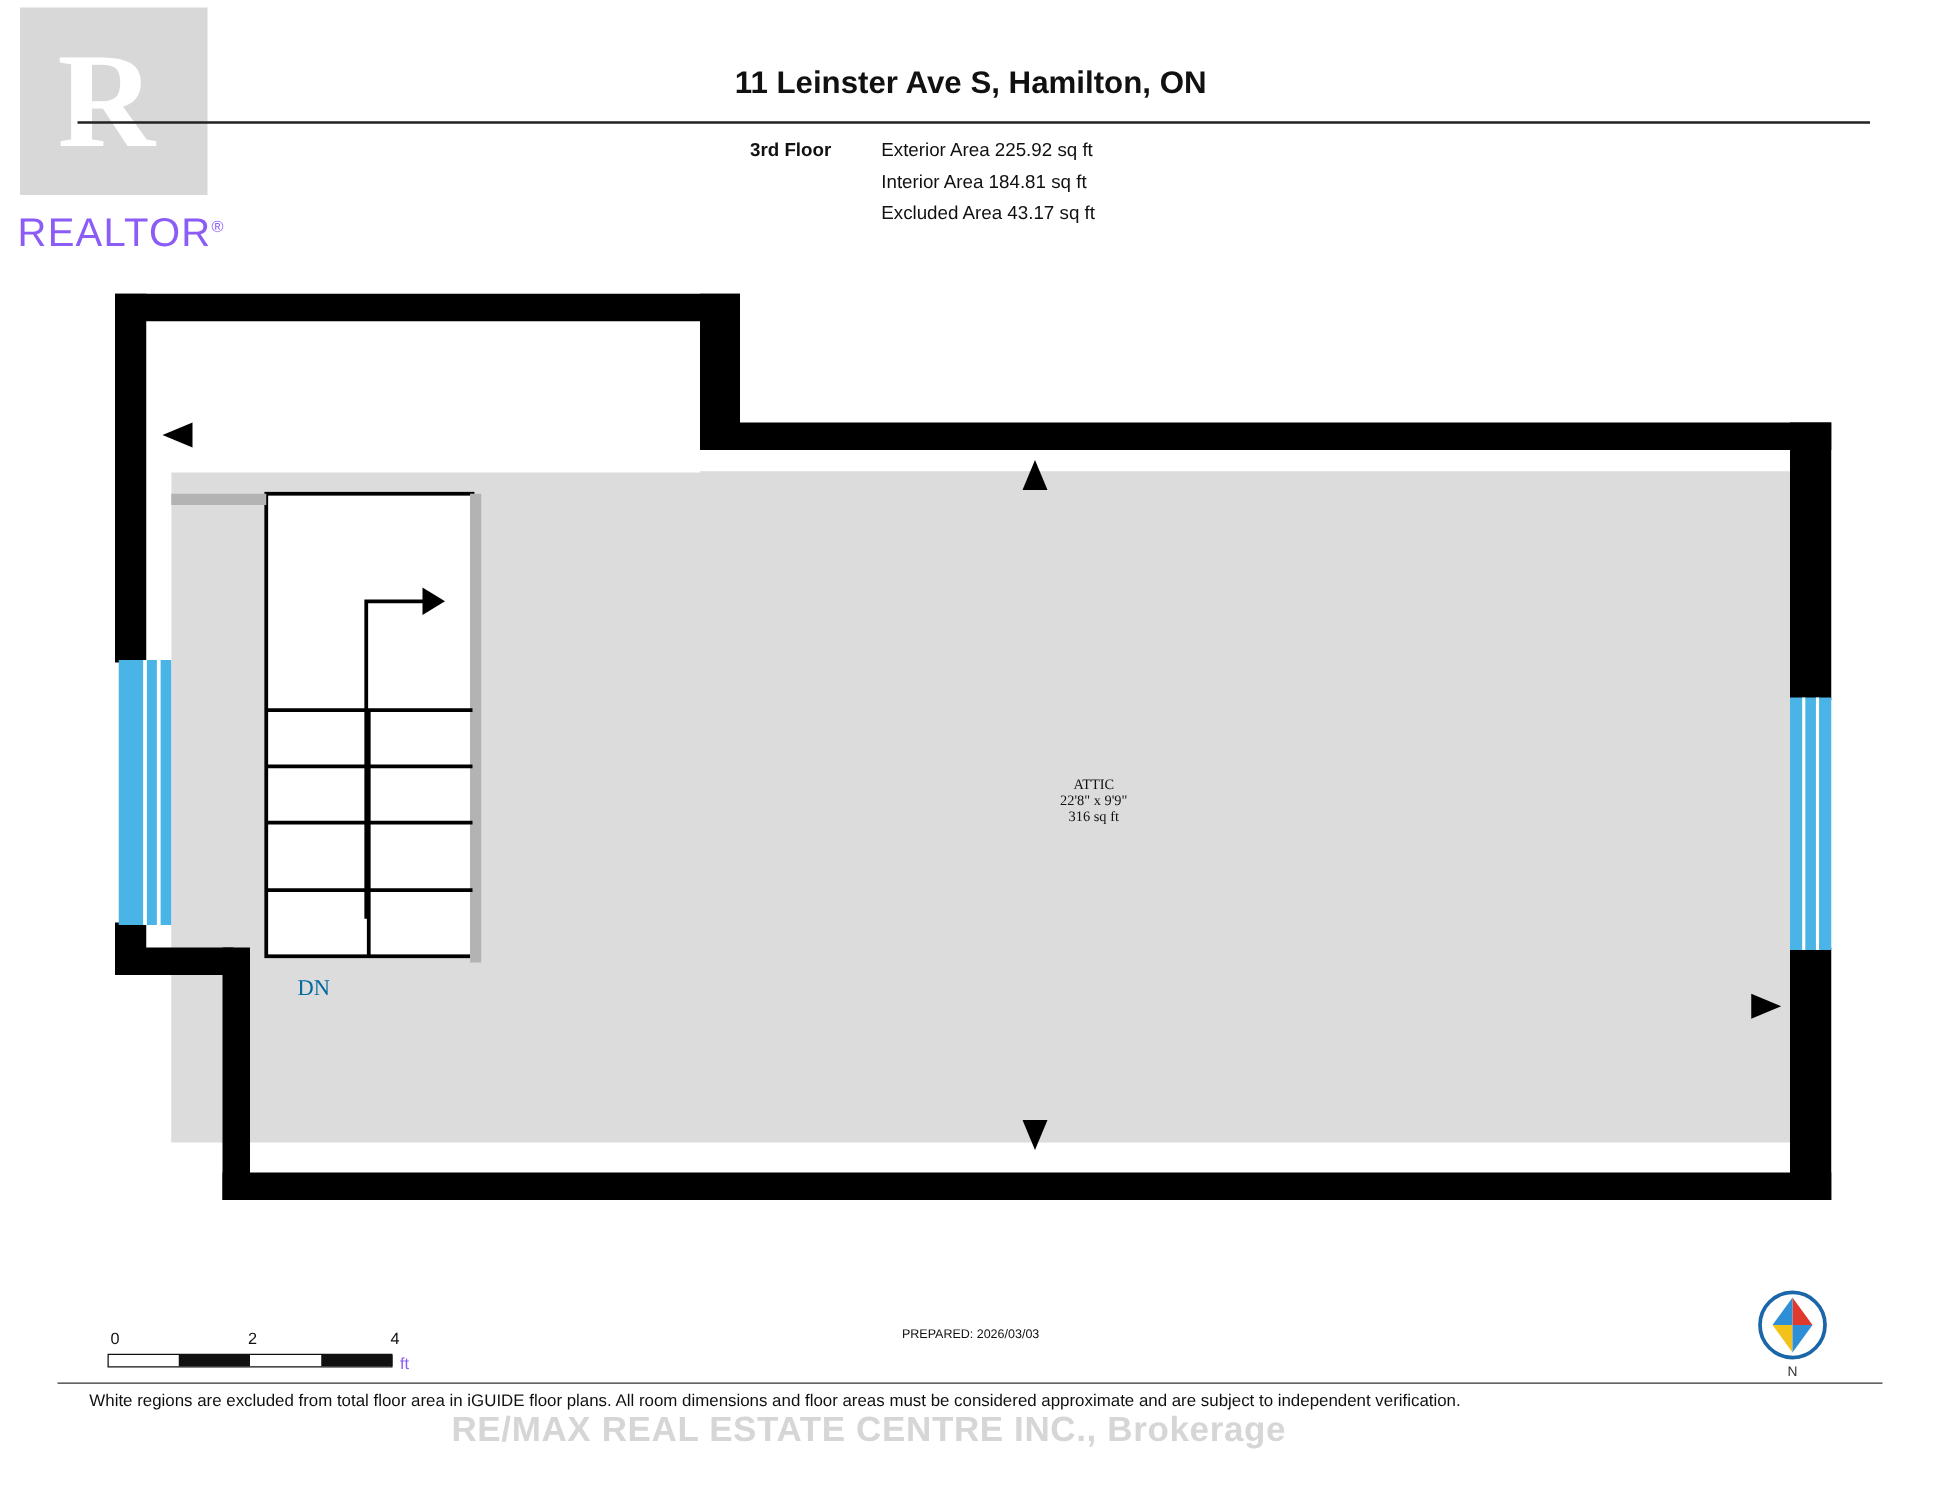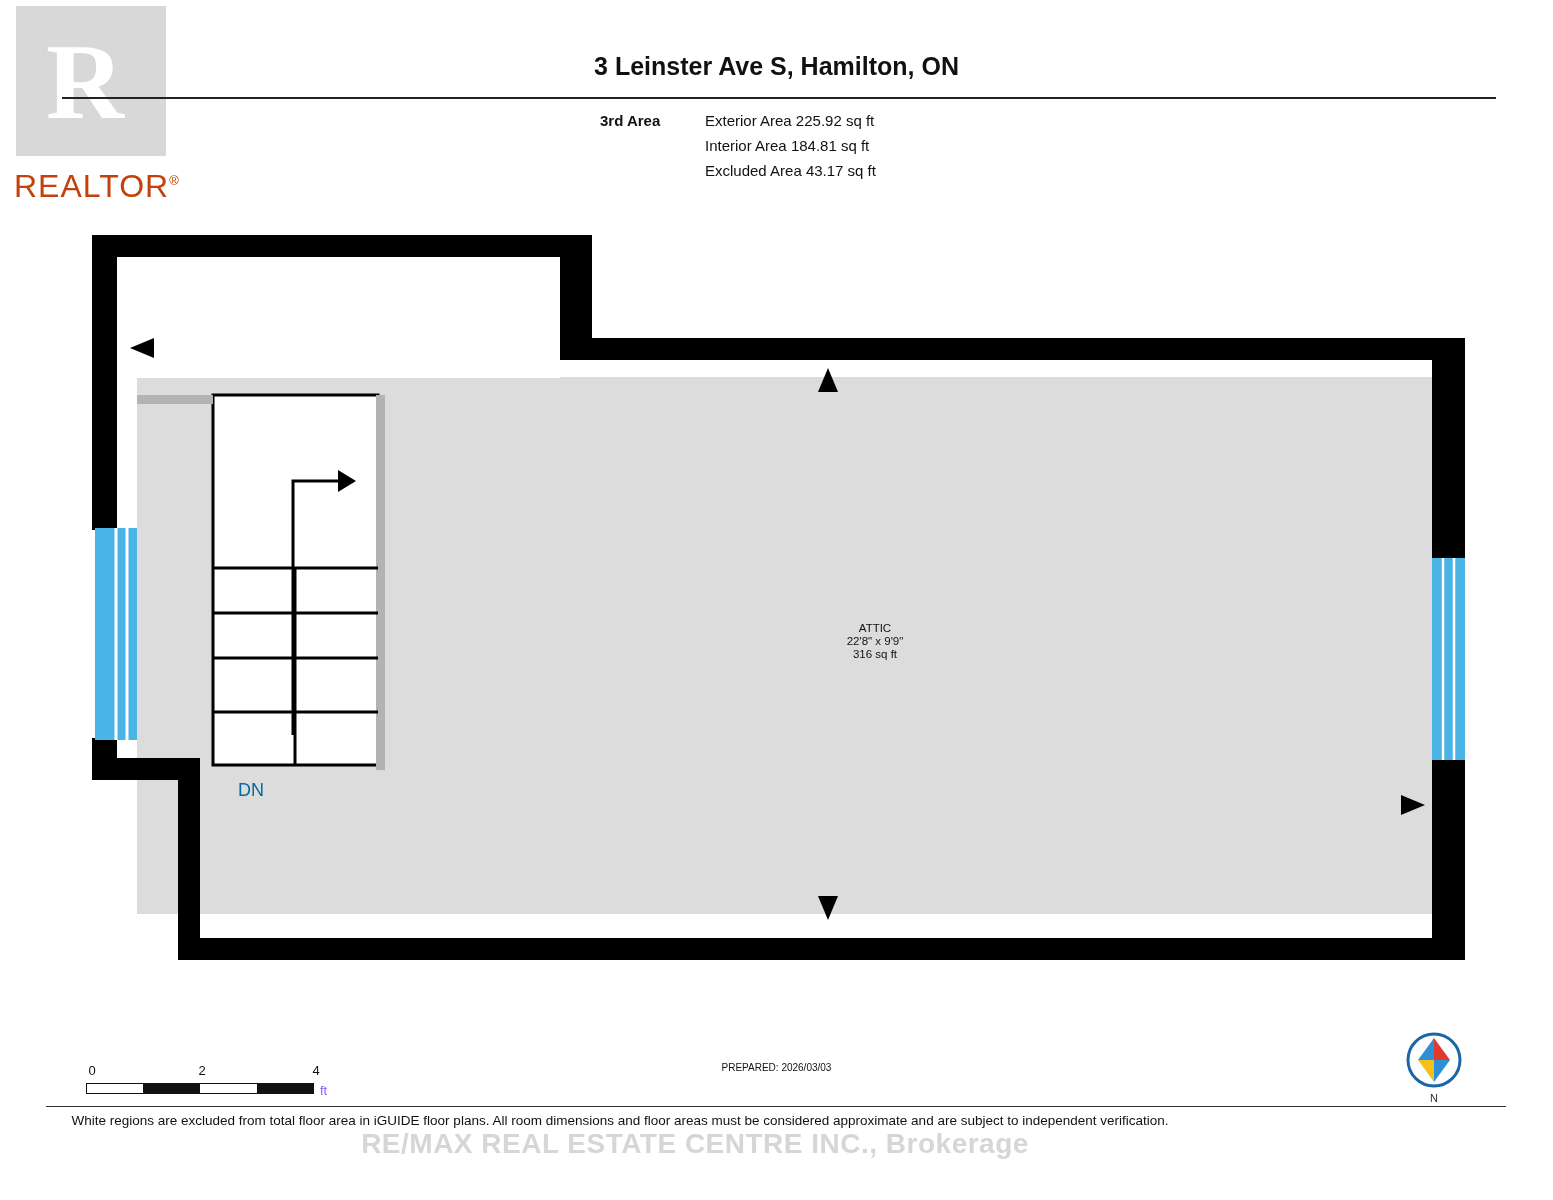--- a/index.html
+++ b/index.html
@@ -21,21 +21,21 @@
     background:#d8d8d8;
   }
   .realtor-logo .mark .r{
     position:absolute;left:30px;top:22px;
     font-size:108px;font-weight:bold;color:#ffffff;
     font-family:"Liberation Serif", serif;
     line-height:108px;
   }
   .realtor-logo .word{
     position:absolute;left:6px;top:162px;
-    font-size:32px;letter-spacing:1px;color:#c2410c;
+    font-size:32px;letter-spacing:1px;color:#8b5cf6;
     font-family:"Liberation Sans", sans-serif;
   }
   .realtor-logo .word sup{font-size:13px;vertical-align:super;}
 
   .title{
     position:absolute;left:0;top:52px;width:1553px;text-align:center;
     font-size:25px;font-weight:bold;color:#111;
   }
   .title-rule{
     position:absolute;left:62px;top:97px;width:1434px;height:2px;background:#222;
@@ -44,21 +44,21 @@
   .summary{
     position:absolute;left:705px;top:108px;
     font-size:15px;line-height:25px;color:#111;
   }
   .summary .floor-label{
     position:absolute;left:-105px;top:0;font-weight:bold;font-size:15px;
   }
   .summary .line{white-space:nowrap;}
 
   
-  .plan{position:absolute;left:0;top:0;width:1553px;height:1040px;}
+  .plan{position:absolute;left:0;top:0;width:1553px;height:1040px;font-family:Liberation Serif, serif;}
 
   
   .scalebar{position:absolute;left:86px;top:1063px;width:240px;height:36px;}
   .scalebar .ticks{position:relative;height:18px;}
   .scalebar .ticks span{
     position:absolute;top:0;font-size:13px;color:#111;transform:translateX(-50%);
   }
   .scalebar .bar{
     position:absolute;top:20px;left:0;width:228px;height:11px;
     border:1px solid #111;box-sizing:border-box;background:#fff;
@@ -100,25 +100,25 @@
 
 <div class="realtor-logo">
   <div class="mark">
     <div class="r">R</div>
   </div>
   <div class="word">
     <span>REALTOR</span><sup>®</sup>
   </div>
 </div>
 
-<div class="title">3 Leinster Ave S, Hamilton, ON</div>
+<div class="title">11 Leinster Ave S, Hamilton, ON</div>
 <div class="title-rule"></div>
 
 <div class="summary">
-  <div class="floor-label">3rd Area</div>
+  <div class="floor-label">3rd Floor</div>
   <div class="line">Exterior Area 225.92 sq ft</div>
   <div class="line">Interior Area 184.81 sq ft</div>
   <div class="line">Excluded Area 43.17 sq ft</div>
 </div>
 
 <div class="plan">
 <svg width="1553" height="1040" viewBox="0 0 1553 1040" xmlns="http://www.w3.org/2000/svg">
 
   <g>
     <rect x="137" y="377" width="1295" height="537" fill="#dcdcdc"></rect>

